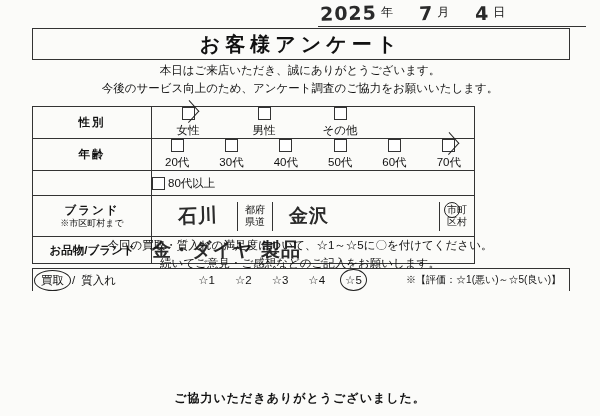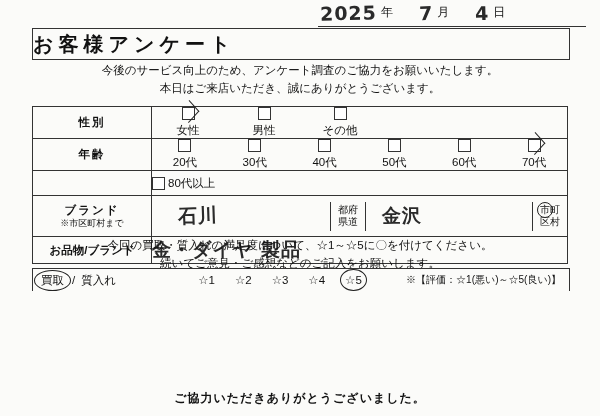--- a/index.html
+++ b/index.html
@@ -30,35 +30,35 @@
   .date-line .hand{font-size:19px;line-height:1;transform:rotate(-1.5deg);}
   .date-line .unit{font-size:12px;padding-bottom:2px;}
   .date-rule{
     position:absolute;top:26px;left:318px;width:268px;height:1px;background:#333;
   }
 
   
   .title-box{
     position:absolute;left:32px;top:28px;width:536px;height:30px;
     border:1.6px solid #333;
-    display:flex;align-items:center;
+    display:flex;align-items:center;justify-content:center;
   }
   .title-box .t{
     font-size:20px;font-weight:700;letter-spacing:5px;
   }
 
   
   .intro{
     position:absolute;left:32px;top:62px;width:536px;
     text-align:center;font-size:11.5px;line-height:1.55;
   }
 
   
   table.form{
-    position:absolute;left:32px;top:106px;width:536px;
+    position:absolute;left:32px;top:106px;width:443px;
     border-collapse:collapse;
     table-layout:fixed;
     border-radius:17px;
   }
   table.form td{
     border:1.3px solid #333;
     font-size:11.5px;
     padding:0;
     height:24px;
   }
@@ -160,22 +160,22 @@
     <span class="hand" style="margin-left:22px;">4</span>
     <span class="unit">日</span>
   </div>
   <div class="date-rule"></div>
 
   <div class="title-box">
     <span class="t">お客様アンケート</span>
   </div>
 
   <div class="intro">
+    <div>本日はご来店いただき、誠にありがとうございます。</div>
     <div>今後のサービス向上のため、アンケート調査のご協力をお願いいたします。</div>
-    <div>本日はご来店いただき、誠にありがとうございます。</div>
   </div>
 
   <table class="form">
     <tbody>
         <tr>
       <td class="label">性別</td>
       <td class="cells">
         <div class="opts">
           <span class="opt w">
             <span class="chk checked"></span>

